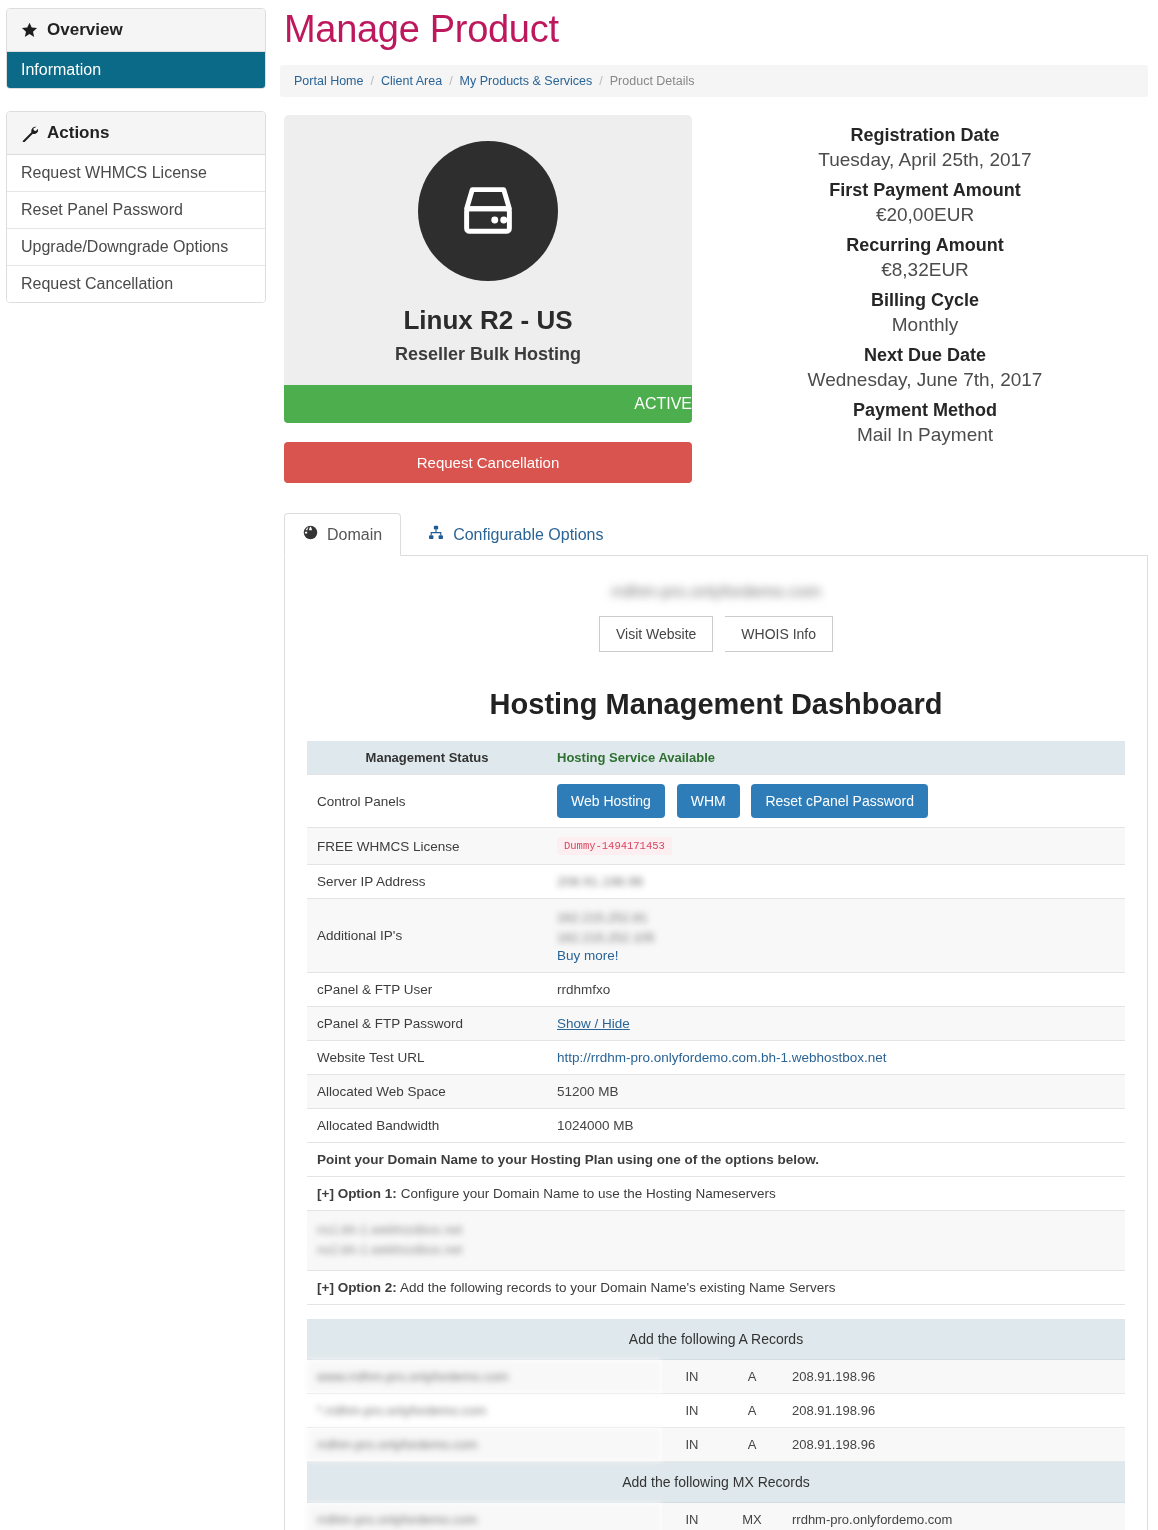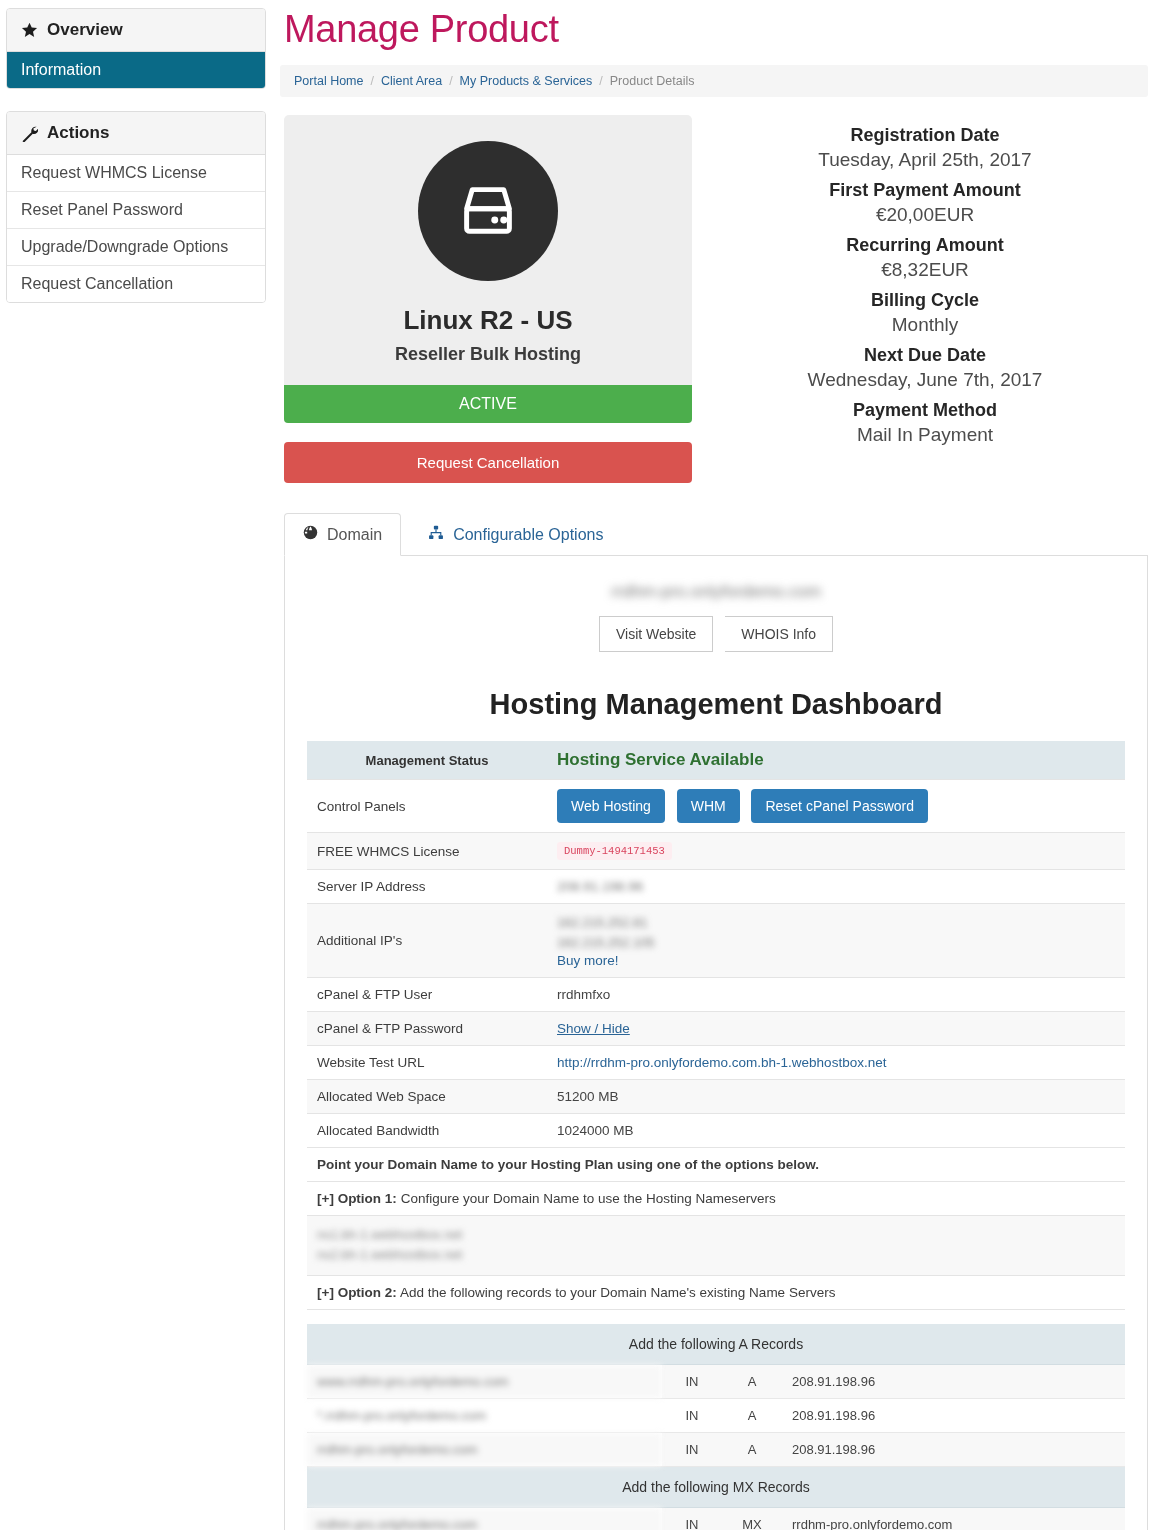--- a/index.html
+++ b/index.html
@@ -89,21 +89,21 @@
     border-radius: 50%;
     background: #2e2e2e;
     margin: 0 auto 24px auto;
     display: flex; align-items: center; justify-content: center;
   }
   .prod-name { font-size: 26px; font-weight: bold; color: #2b2b2b; margin-bottom: 8px; }
   .prod-group { font-size: 18px; font-weight: bold; color: #3b3b3b; }
   .status-bar {
     background: #4cae4c;
     color: #ffffff;
-    text-align: center;
+    text-align: right;
     font-size: 16px;
     padding: 10px 0;
     border-radius: 0 0 4px 4px;
   }
   .btn-cancel {
     display: block;
     width: 100%;
     margin-top: 19px;
     background: #d9534f;
     border: none;
@@ -170,21 +170,21 @@
     font-weight: bold;
     color: #222222;
     margin: 36px 0 20px 0;
   }
 
   
   table.info { width: 100%; border-collapse: collapse; font-size: 13.5px; }
   table.info td { padding: 9px 10px; border-bottom: 1px solid #e4e4e4; vertical-align: middle; }
   .row-head td { background: #dfe8ec; border-bottom: 1px solid #d2dde2; padding: 14px 10px; }
   .th-left { font-weight: bold; color: #333333; text-align: center; width: 240px; font-size: 13px; }
-  .th-status { color: #2e7031; font-weight: bold; font-size: 17px; padding-left: 18px; }
+  .th-status { color: #2e7031; font-weight: bold; font-size: 13px; padding-left: 18px; }
   .lbl { color: #3d3d3d; width: 240px; }
   .val { color: #444444; }
   .row-alt td { background: #f8f8f8; }
   .val a, .link { color: #2a6496; text-decoration: none; cursor: pointer; }
   .link-u { color: #2a6496; text-decoration: underline; cursor: pointer; }
   .btn-blue {
     background: #2e7db8;
     border: none;
     border-radius: 4px;
     color: #ffffff;

